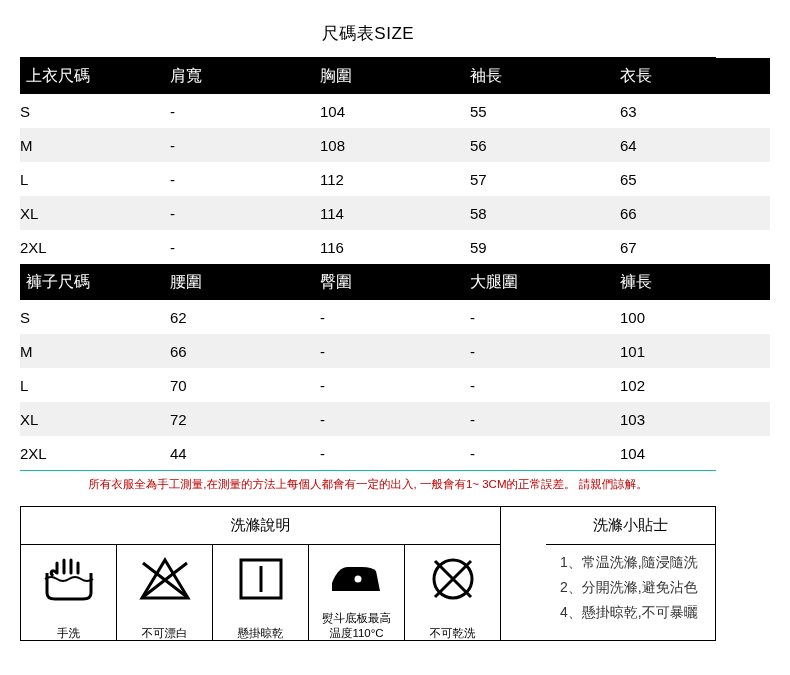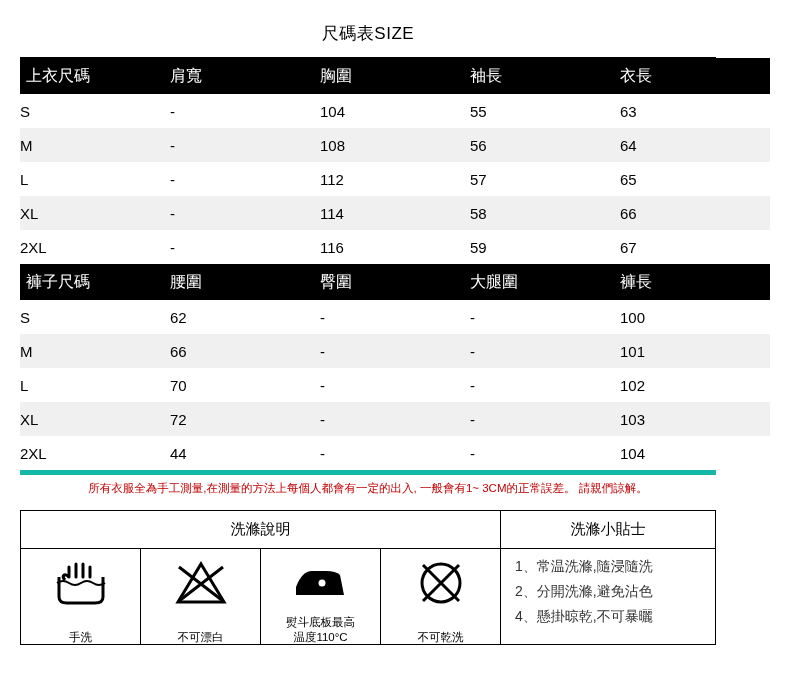--- a/index.html
+++ b/index.html
@@ -15,21 +15,21 @@
   .title {
     text-align: center;
     font-size: 17px;
     padding-top: 22px;
     letter-spacing: 0.5px;
   }
 
   .size-block {
     margin: 12px 20px 0 20px;
     border-top: 1px solid #000;
-    border-bottom: 5px solid #14b8a6;
+    border-bottom: 1px solid #14b8a6;
   }
 
   table.size {
     width: 750px;
     border-collapse: collapse;
     table-layout: fixed;
   }
   table.size tr { height: 34px; }
   table.size td, table.size th {
     font-size: 15px;
@@ -51,20 +51,21 @@
     line-height: 1.3;
     text-align: center;
   }
   .note .red { color: #c00000; }
 
   .wash-wrap {
     margin: 8px 20px 0 20px;
     border: 1px solid #000;
     height: 135px;
     display: flex;
+    gap: 45px;
   }
   .wash-left { width: 480px; border-right: 1px solid #000; display: flex; flex-direction: column; }
   .wash-right { flex: 1; display: flex; flex-direction: column; }
   .wash-head {
     height: 38px;
     border-bottom: 1px solid #000;
     display: flex; align-items: center; justify-content: center;
     font-size: 15px;
   }
   .wash-icons { flex: 1; display: flex; }
@@ -218,20 +219,29 @@
         <div class="icon-cell">
           <div class="glyph">
             <svg width="56" height="44" viewBox="0 0 56 44">
               <path d="M28 3 L51 41 L5 41 Z" fill="none" stroke="#000" stroke-width="3"></path>
               <path d="M6 6 L50 40 M50 6 L6 40" stroke="#000" stroke-width="3"></path>
             </svg>
           </div>
           <div class="cap">不可漂白</div>
         </div>
 
+        <div class="icon-cell">
+          <div class="glyph">
+            <svg width="46" height="44" viewBox="0 0 46 44">
+              <rect x="3" y="3" width="40" height="38" fill="none" stroke="#000" stroke-width="3"></rect>
+              <path d="M23 9 L23 35" stroke="#000" stroke-width="3"></path>
+            </svg>
+          </div>
+          <div class="cap">懸掛晾乾</div>
+        </div>
 
         <div class="icon-cell">
           <div class="glyph">
             <svg width="58" height="44" viewBox="0 0 58 44">
               <path d="M4 34 L52 34 L48 14 Q44 10 34 10 L20 10 Q10 10 4 26 Z" fill="#000"></path>
               <circle cx="30" cy="22" r="3.5" fill="#fff"></circle>
             </svg>
           </div>
           <div class="cap">熨斗底板最高
 温度110°C</div>

